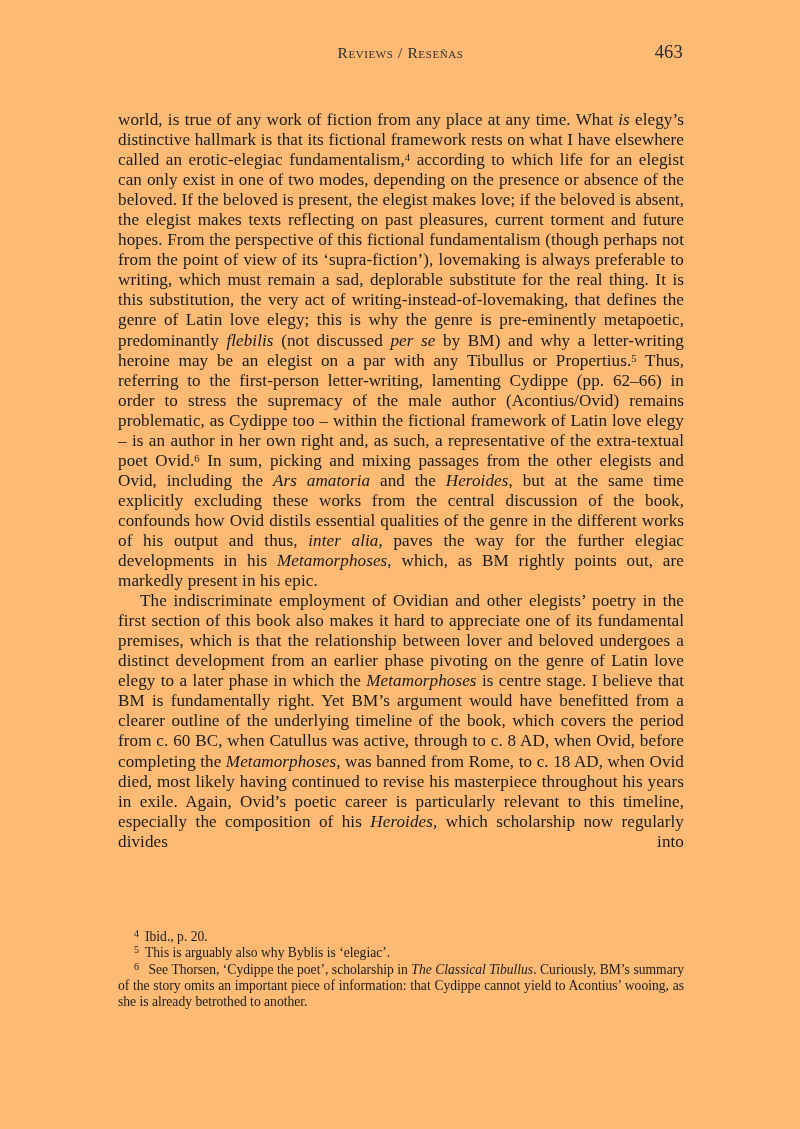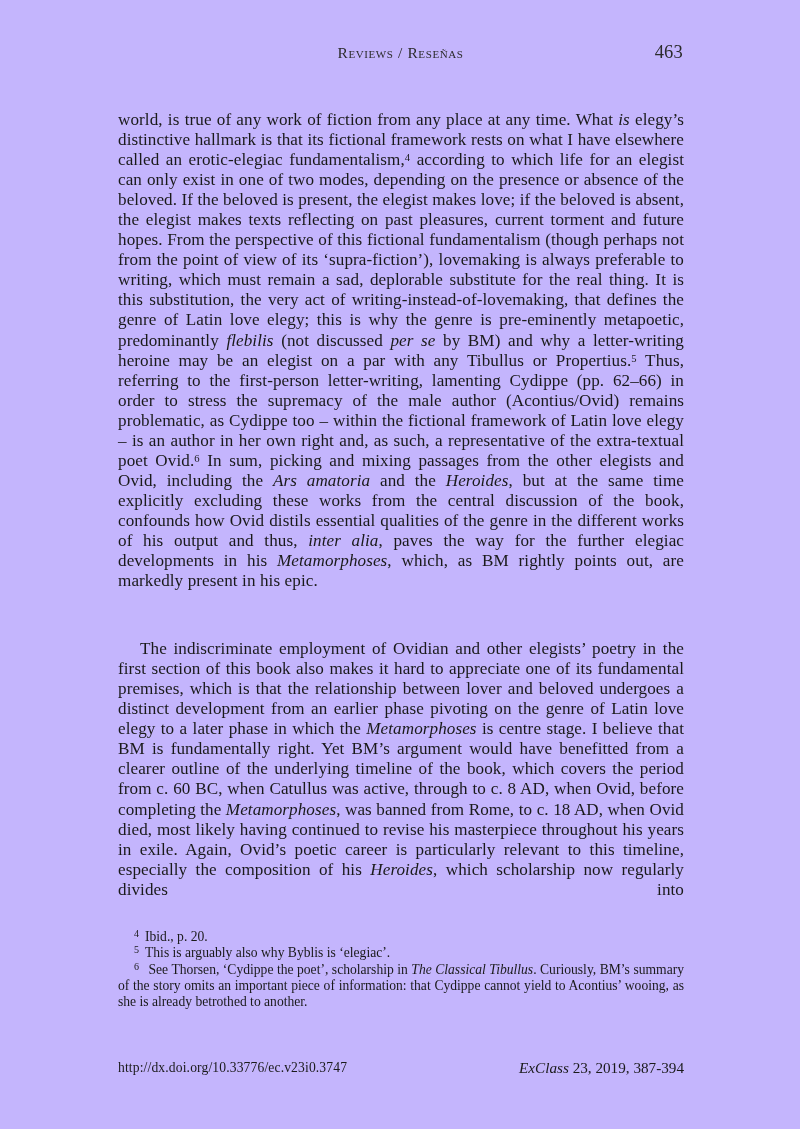--- a/index.html
+++ b/index.html
@@ -8,21 +8,21 @@
     background: #ffffff;
   }
   body {
     font-family: "Liberation Serif", "DejaVu Serif", serif;
     color: #1a1a1a;
   }
   .page {
     position: relative;
     width: 800px;
     height: 1129px;
-    background: #c4b5fd;
+    background: #fdba74;
     overflow: hidden;
     box-sizing: border-box;
   }
 
   
   .running-header {
     position: absolute;
     left: 118px;
     top: 44px;
     width: 565px;
@@ -62,21 +62,20 @@
     line-height: 20.05px;
     text-align: justify;
     text-justify: inter-word;
     hyphens: none;
     -webkit-hyphens: none;
     letter-spacing: 0.005em;
     word-spacing: 0.004em;
   }
   .body-block p.indent {
     text-indent: 22px;
-    margin-top: 48px;
   }
   .body-block p.last-line-justify::after {
     content: "";
     display: inline-block;
     width: 100%;
   }
   i, .it { }
   sup {
     font-size: 0.62em;
     vertical-align: 0.42em;
@@ -161,18 +160,14 @@
   <div class="footnotes">
 
     <p class="fn short"><span class="fn-marker"><sup>4</sup></span><span>Ibid., p. 20.</span></p>
 
     <p class="fn short"><span class="fn-marker"><sup>5</sup></span><span>This is arguably also why Byblis is ‘elegiac’.</span></p>
 
     <p class="fn"><span class="fn-marker"><sup>6</sup></span><span> See Thorsen, ‘Cydippe the poet’, scholarship in </span><i>The Classical Tibullus</i><span>. Curiously, BM’s summary of the story omits an important piece of information: that Cydippe cannot yield to Acontius’ wooing, as she is already betrothed to another.</span></p>
 
   </div>
 
-  <div class="page-footer">
-    <a class="footer-doi" href="#">http://dx.doi.org/10.33776/ec.v23i0.3747</a>
-    <div class="footer-citation"><i>ExClass</i><span> 23, 2019, 387-394</span></div>
-  </div>
 
 </div>
 
 </body></html>

